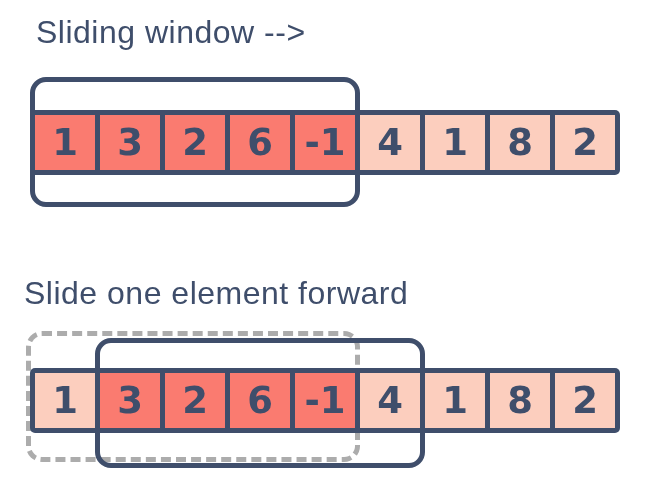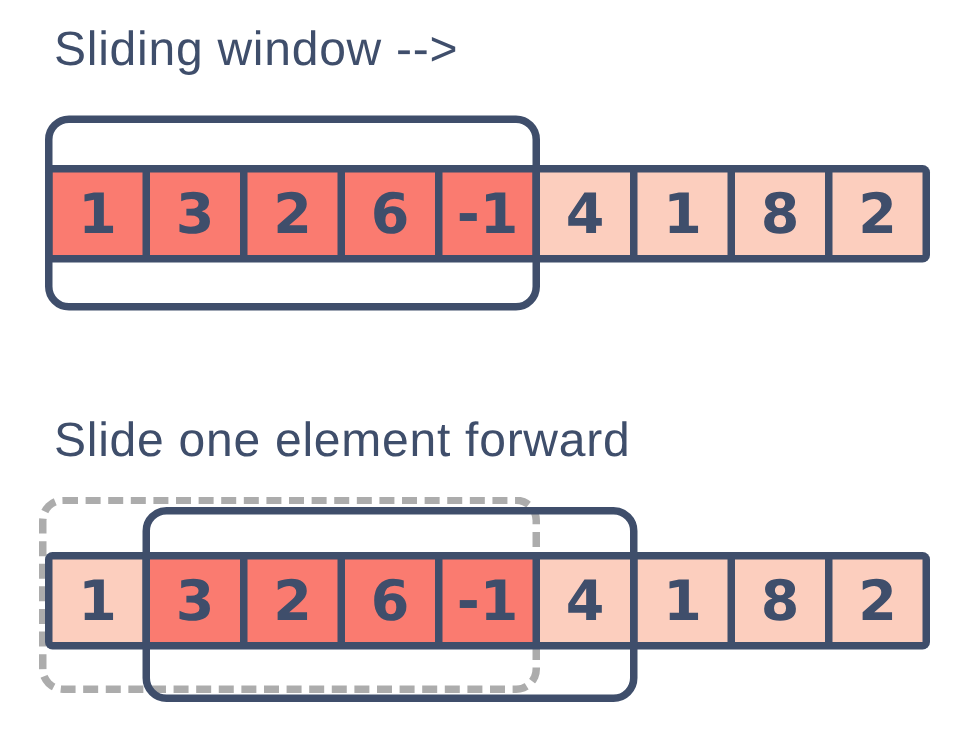--- a/index.html
+++ b/index.html
@@ -21,21 +21,21 @@
   .title {
     position: absolute;
     color: var(--navy);
     font-size: 32px;
     font-weight: 500;
     letter-spacing: 0.5px;
     line-height: 1;
     white-space: nowrap;
   }
   #title1 { left: 36px; top: 16px; }
-  #title2 { left: 36px; top: 277px; }
+  #title2 { left: 24px; top: 277px; }
 
   .cellrow {
     position: absolute;
     display: flex;
     gap: 5px;
     padding: 5px;
     background: var(--navy);
     border-radius: 5px;
     z-index: 2;
   }

